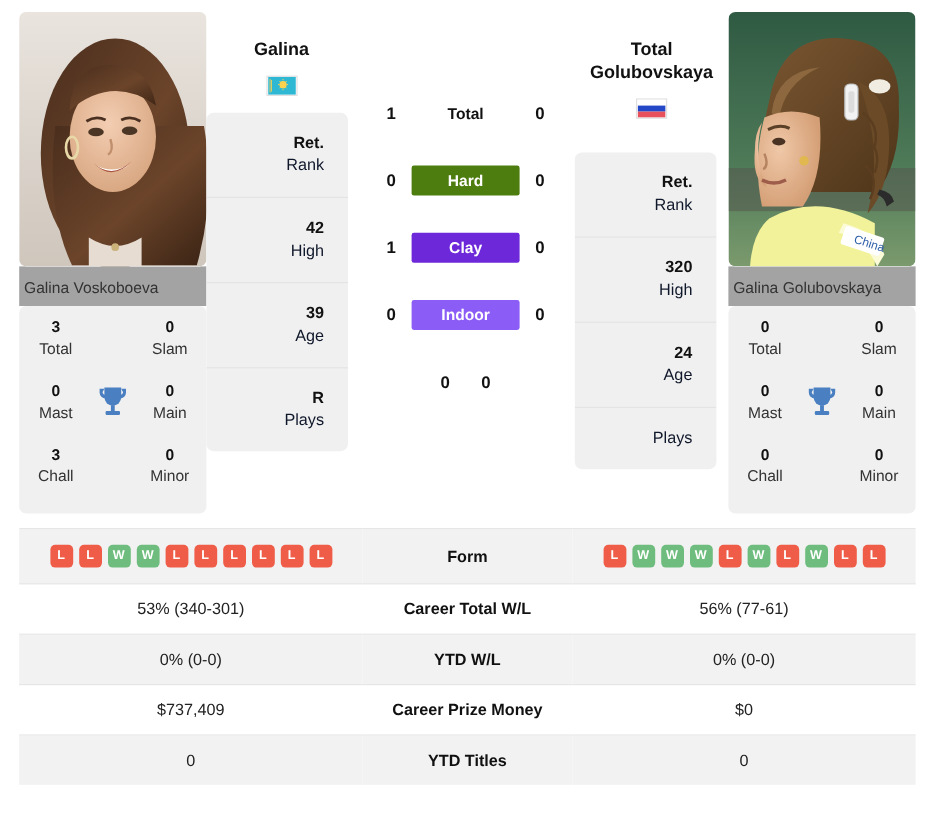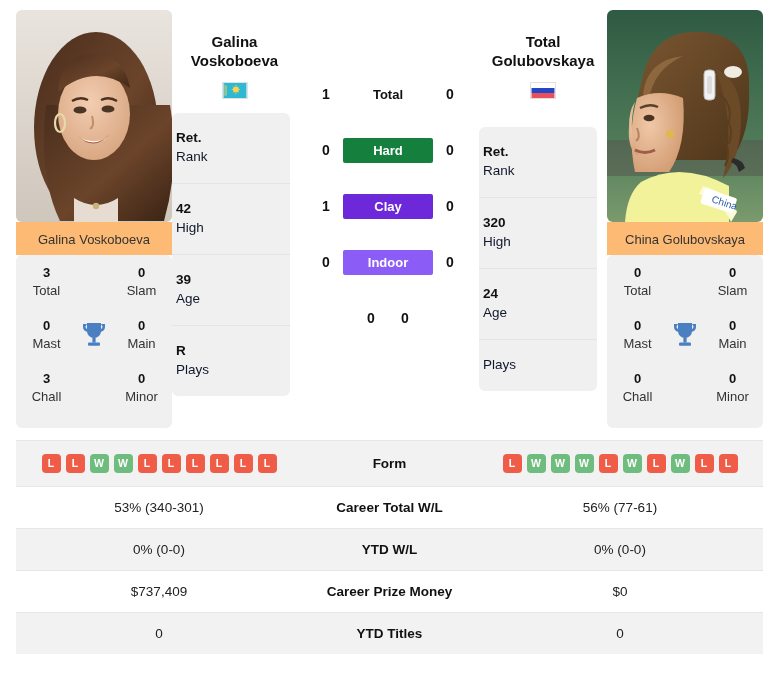--- a/index.html
+++ b/index.html
@@ -28,25 +28,25 @@
     background: #f0f0f0;
     border-radius: 6px;
     overflow: hidden;
     width: 156px;
     height: 212px;
     position: relative;
   }
   .photo-inner { position: absolute; inset: 0; }
 
   .photo-name {
-    text-align: center;
+    text-align: left;
     font-size: 13px;
     color: #333;
     padding: 10px 4px 8px 4px;
-    background: #fdba74;
+    background: #a3a3a3;
   }
 
   .trophy-card {
     background: #f0f0f0;
     border-radius: 6px;
     margin-top: 0;
     padding: 0 6px 14px 6px;
   }
   .trophy-grid {
     display: grid;
@@ -63,22 +63,22 @@
   .rank-col {
     width: 118px;
     flex: 0 0 118px;
     margin-top: 117px;
     background: #f0f0f0;
     border-radius: 6px;
     overflow: hidden;
   }
   .rank-col.right { margin-top: 132px; }
   .rank-cell {
-    text-align: left;
-    padding: 16px 4px;
+    text-align: right;
+    padding: 16px 20px;
     border-bottom: 1px solid #e4e4e4;
   }
   .rank-cell:last-child { border-bottom: none; }
   .rank-val { font-size: 13.5px; font-weight: bold; color: #111; line-height: 1.4; }
   .rank-lbl { font-size: 13.5px; color: #0f172a; line-height: 1.4; }
 
   
   .name-col {
     flex: 0 0 125px;
     width: 125px;
@@ -255,21 +255,20 @@
           <div class="stat-cell">
             <div class="stat-val">0</div>
             <div class="stat-lbl">Minor</div>
           </div>
         </div>
       </div>
     </div>
 
     <div class="name-col">
       <div class="pname">Galina</div>
-      <div class="pname">Voskoboeva</div>
       <svg class="flag" viewBox="0 0 26 17">
         <rect width="26" height="17" fill="#2eb8d4"></rect>
         <circle cx="14" cy="7.4" r="3.4" fill="#ffd24d"></circle>
         <g stroke="#ffd24d" stroke-width="0.9">
           <line x1="14" y1="2" x2="14" y2="3.3"></line>
             <line x1="14" y1="11.5" x2="14" y2="12.8"></line>
           <line x1="9.2" y1="7.4" x2="10.5" y2="7.4"></line>
             <line x1="17.5" y1="7.4" x2="18.8" y2="7.4"></line>
           <line x1="10.6" y1="4" x2="11.5" y2="4.9"></line>
             <line x1="16.5" y1="9.9" x2="17.4" y2="10.8"></line>
@@ -302,21 +301,21 @@
     </div>
 
     <div class="surface-col">
       <div class="surface-row">
         <div class="srow-num">1</div>
         <div class="badge plain">Total</div>
         <div class="srow-num">0</div>
       </div>
       <div class="surface-row">
         <div class="srow-num">0</div>
-        <div class="badge" style="background:#15803d">Hard</div>
+        <div class="badge" style="background:#4d7c0f">Hard</div>
         <div class="srow-num">0</div>
       </div>
       <div class="surface-row">
         <div class="srow-num">1</div>
         <div class="badge" style="background:#6d28d9">Clay</div>
         <div class="srow-num">0</div>
       </div>
       <div class="surface-row">
         <div class="srow-num">0</div>
         <div class="badge" style="background:#8b5cf6">Indoor</div>
@@ -396,21 +395,21 @@
             <ellipse cx="126" cy="62" rx="9" ry="6" fill="#f0ece2"></ellipse>
             <circle cx="63" cy="124" r="4" fill="#e0b84f"></circle>
             <path d="M34 172 q40-22 88 4 l0 36 l-104 0 q2-28 16-40z" fill="#f2f29a"></path>
             <path d="M96 176 q28 8 34 26 l-6 10 q-10-22 -32-28z" fill="#fbfbd8"></path>
             <rect x="98" y="178" width="34" height="16" rx="2" fill="#ffffff" transform="rotate(18 98 178)"></rect>
             <text x="104" y="192" font-size="10" fill="#2d5ea8" font-family="Liberation Sans, sans-serif" transform="rotate(18 104 192)">China</text>
             <path d="M126 148 q10 2 12 10 l-6 4 q-2-8 -8-10z" fill="#2b2b2b"></path>
           </svg>
         </div>
       </div>
-      <div class="photo-name">China Golubovskaya</div>
+      <div class="photo-name">Galina Golubovskaya</div>
       <div class="trophy-card">
         <div class="trophy-grid">
           <div class="stat-cell">
             <div class="stat-val">0</div>
             <div class="stat-lbl">Total</div>
           </div>
           <div></div>
           <div class="stat-cell">
             <div class="stat-val">0</div>
             <div class="stat-lbl">Slam</div>

